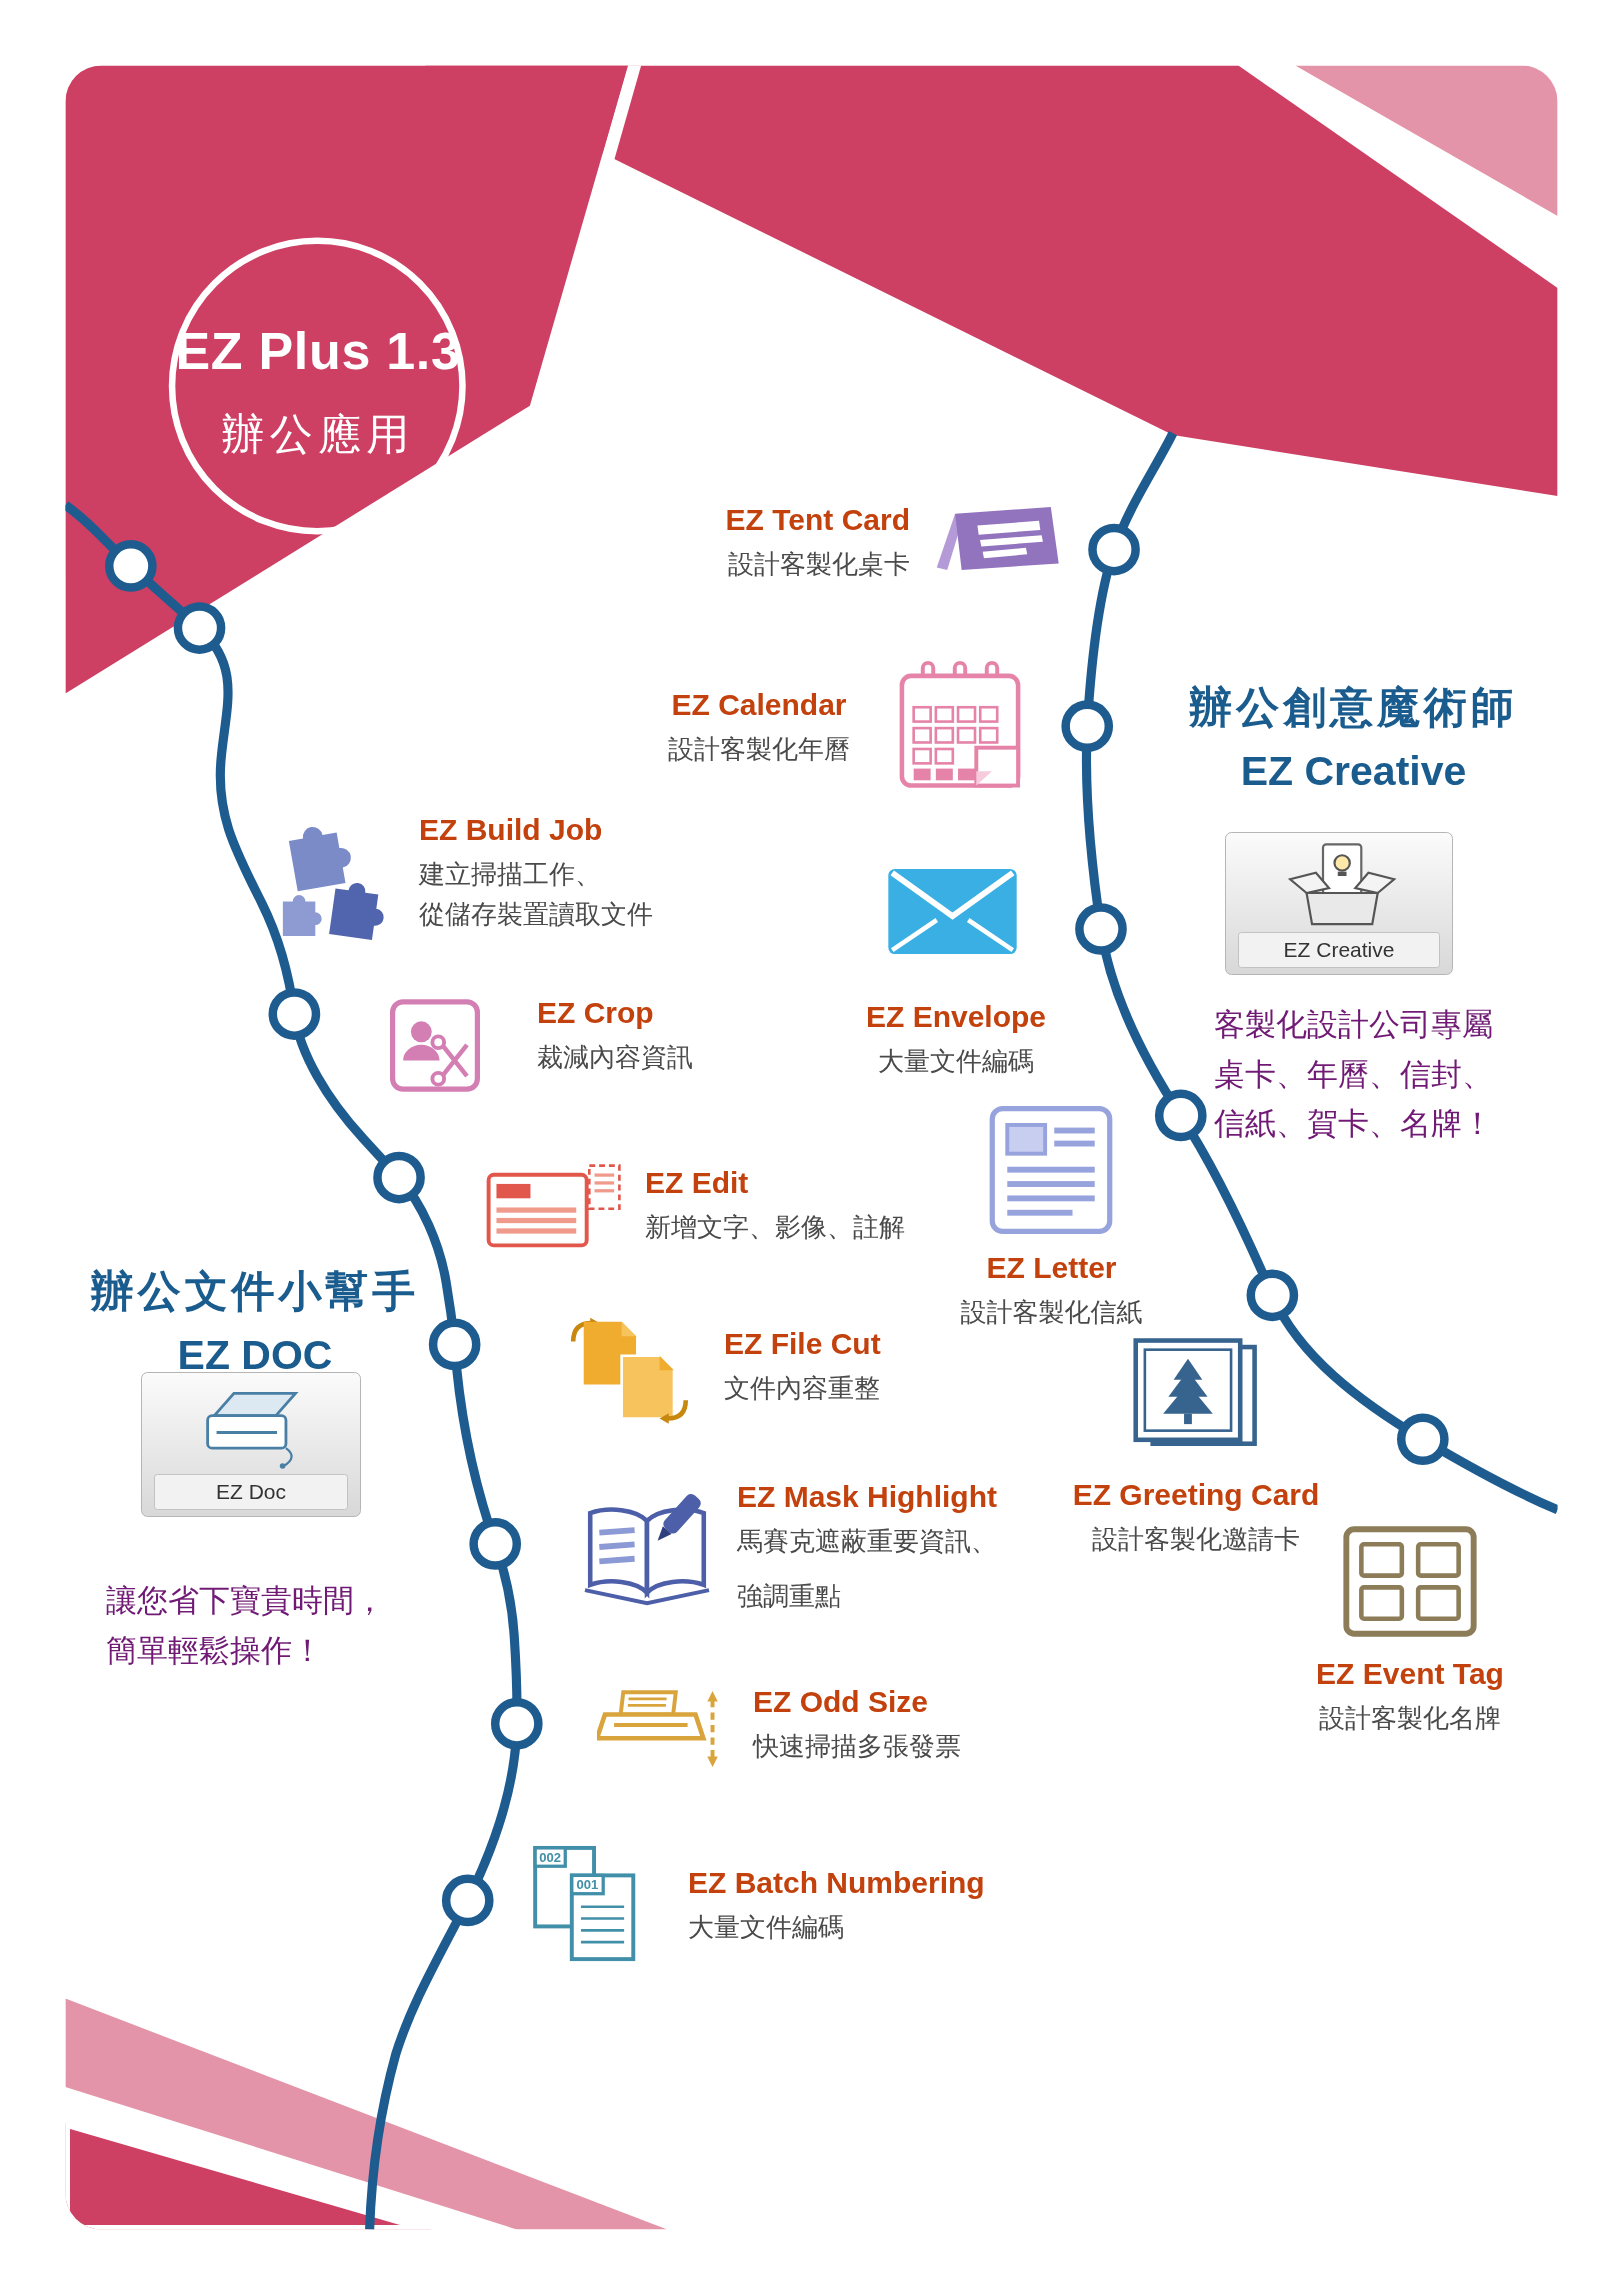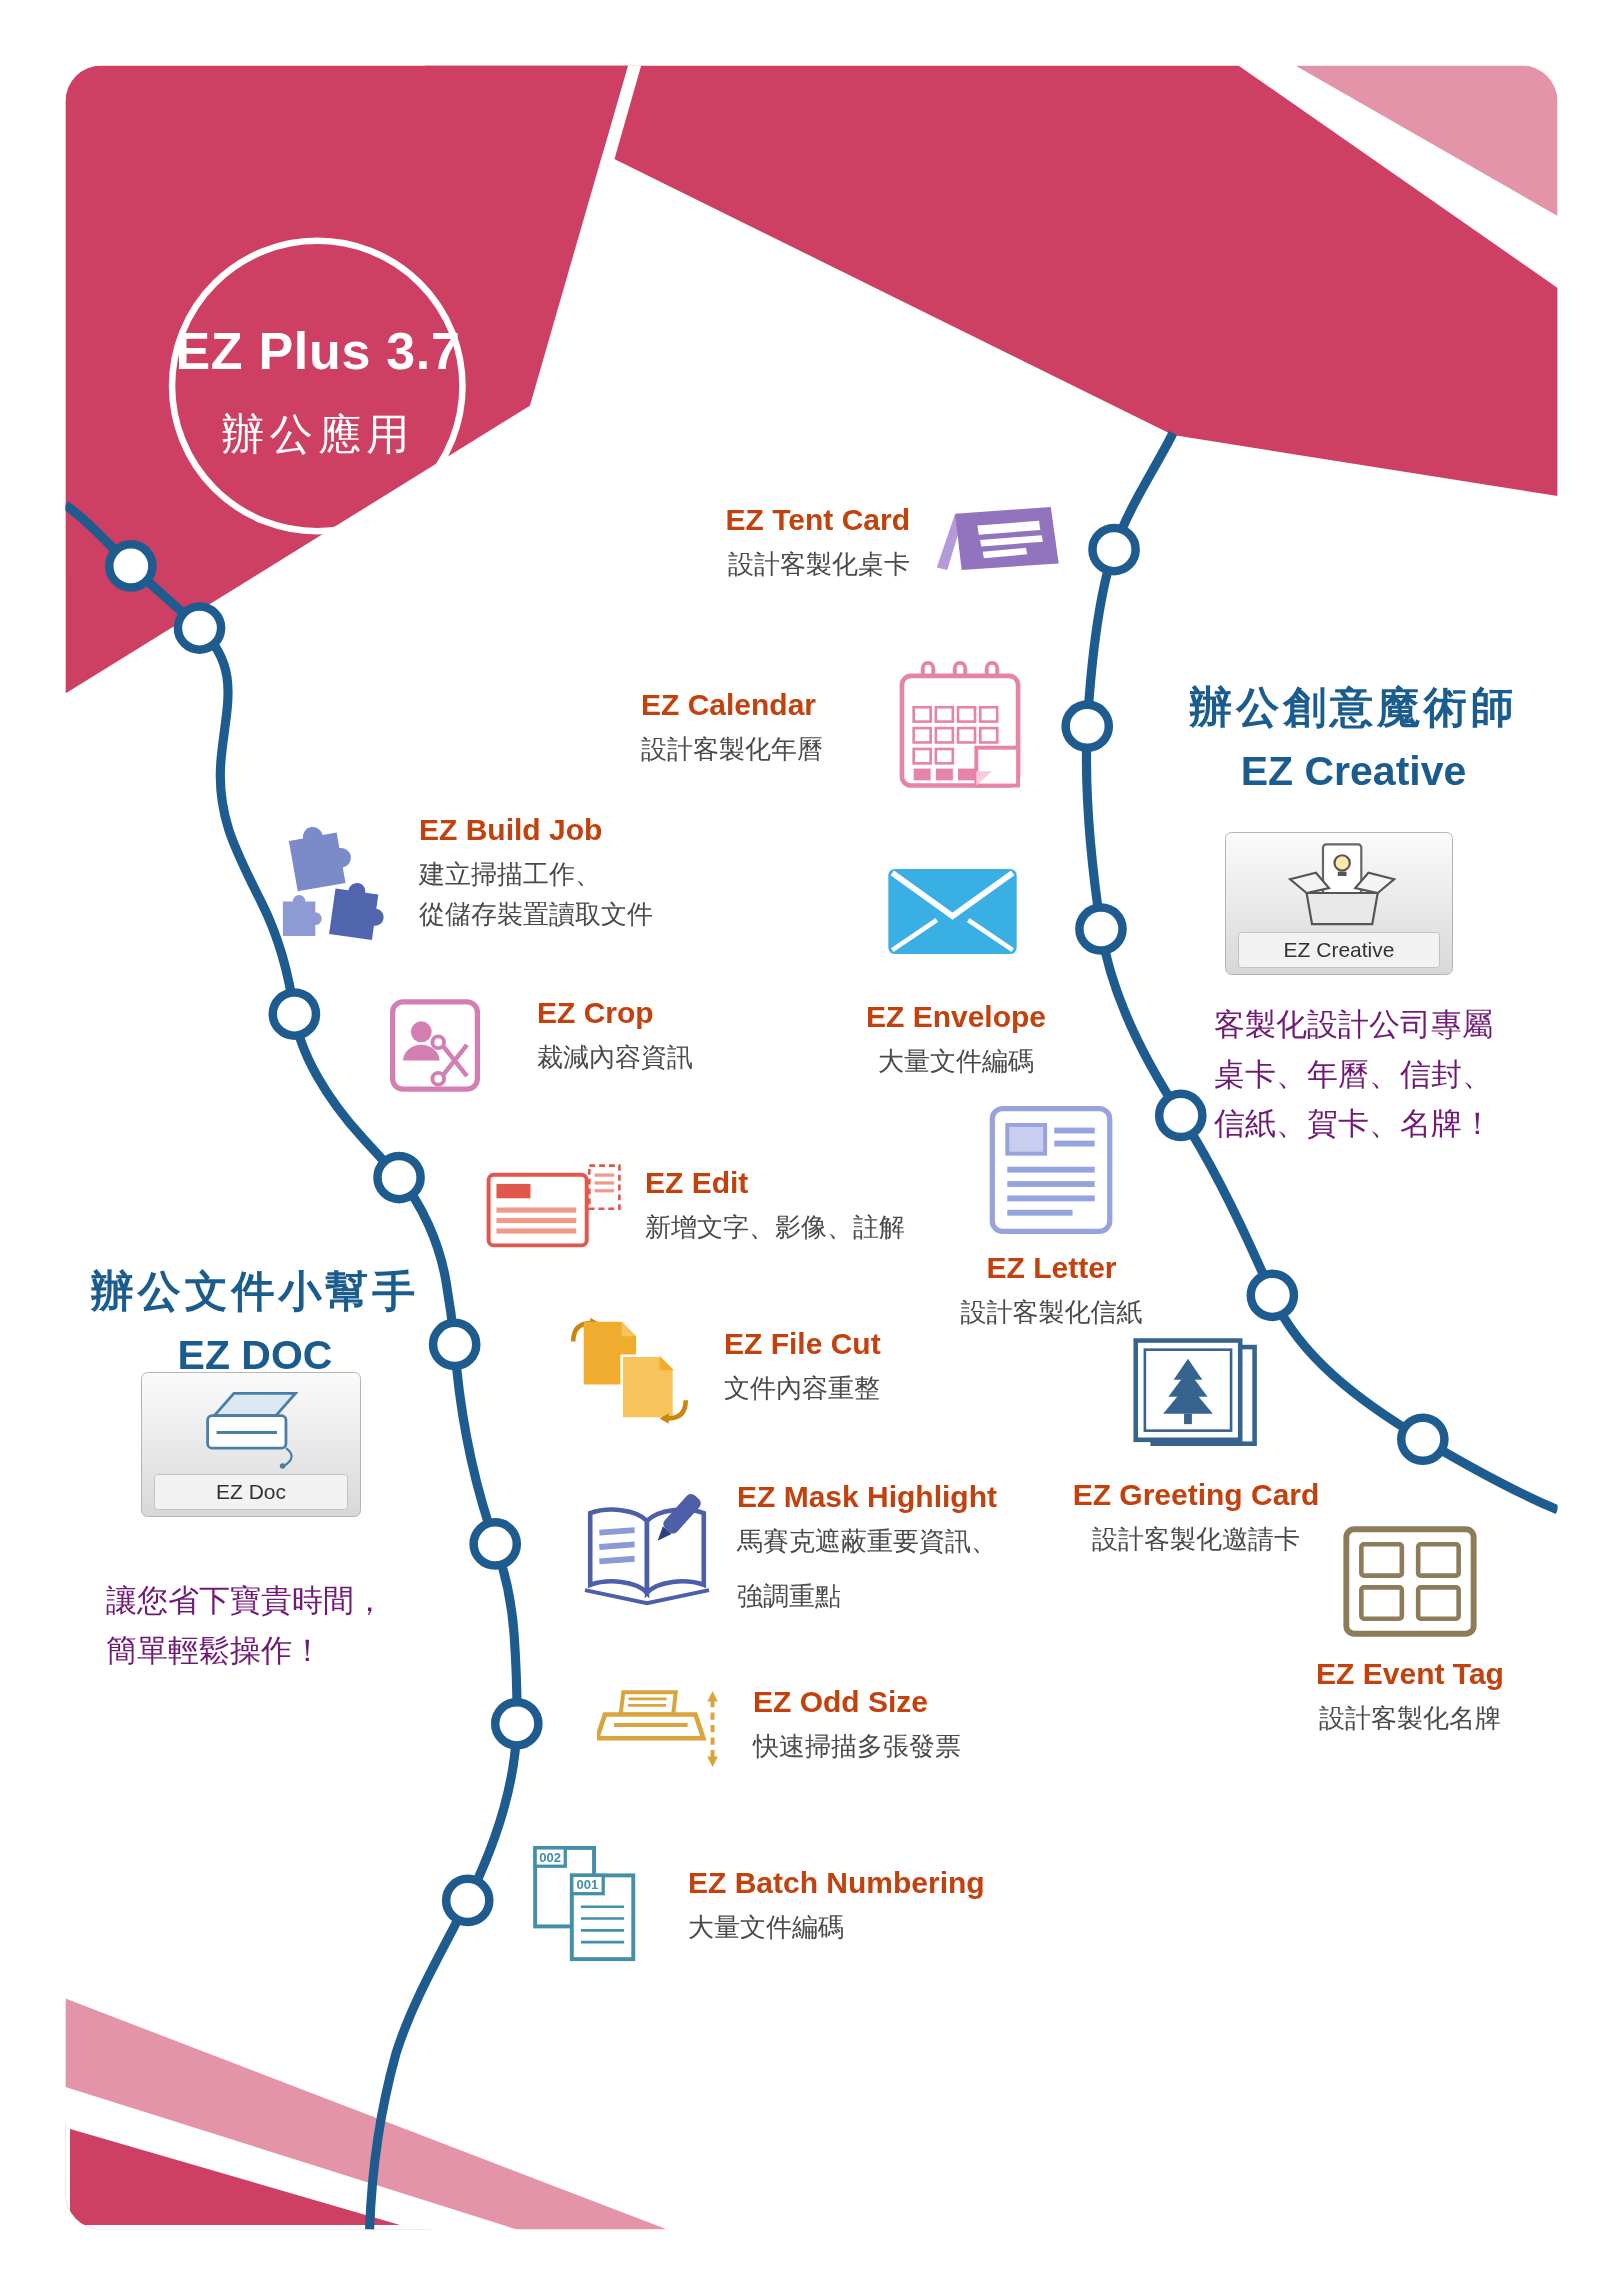--- a/index.html
+++ b/index.html
@@ -93,21 +93,21 @@
         <circle cx="1805" cy="1705" r="33"></circle>
         <circle cx="1945" cy="1980" r="33"></circle>
         <circle cx="2175" cy="2200" r="33"></circle>
       </g>
 
       <circle cx="485" cy="590" r="222" fill="none" stroke="#ffffff" stroke-width="10"></circle>
     </g>
   </svg>
 
   <div class="abs badge-text" style="left:164px;top:321px;width:308px">
-    <div class="badge-line1">EZ Plus 3.7</div>
+    <div class="badge-line1">EZ Plus 1.3</div>
     <div class="badge-line2">辦公應用</div>
   </div>
 
   <svg class="abs" style="left:921px;top:503px" width="139" height="79" viewBox="0 0 212 120">
     <polygon points="52,16 24,98 40,102 62,30" fill="#B49BD8"></polygon>
     <polygon points="52,16 198,6 210,92 62,102" fill="#9173BE"></polygon>
     <polygon points="86,34 180,27 182,41 88,48" fill="#ffffff"></polygon>
     <polygon points="90,56 184,49 186,59 92,66" fill="#ffffff"></polygon>
     <polygon points="94,74 160,68 162,78 96,84" fill="#ffffff"></polygon>
   </svg>
@@ -134,21 +134,21 @@
         <rect x="58" y="136" width="26" height="22"></rect>
     </g>
     <g fill="#E683A8">
       <rect x="24" y="166" width="26" height="18"></rect>
         <rect x="58" y="166" width="26" height="18"></rect>
       <rect x="92" y="166" width="26" height="18"></rect>
     </g>
     <rect x="120" y="134" width="64" height="58" fill="#ffffff" stroke="#E683A8" stroke-width="6"></rect>
     <polygon points="120,192 144,170 120,170" fill="#F6CBDC"></polygon>
   </svg>
-  <div class="abs" style="left:641px;top:688px;width:236px;text-align:left">
+  <div class="abs" style="left:641px;top:688px;width:236px;text-align:center">
     <div class="f-title">EZ Calendar</div>
     <div class="f-desc">設計客製化年曆</div>
   </div>
 
   <div class="abs heading" style="left:1175px;top:679px;width:357px">
     <div class="heading-cn">辦公創意魔術師</div>
     <div class="heading-en">EZ Creative</div>
   </div>
 
   <div class="abs app-tile" style="left:1225px;top:832px;width:228px;height:143px">

